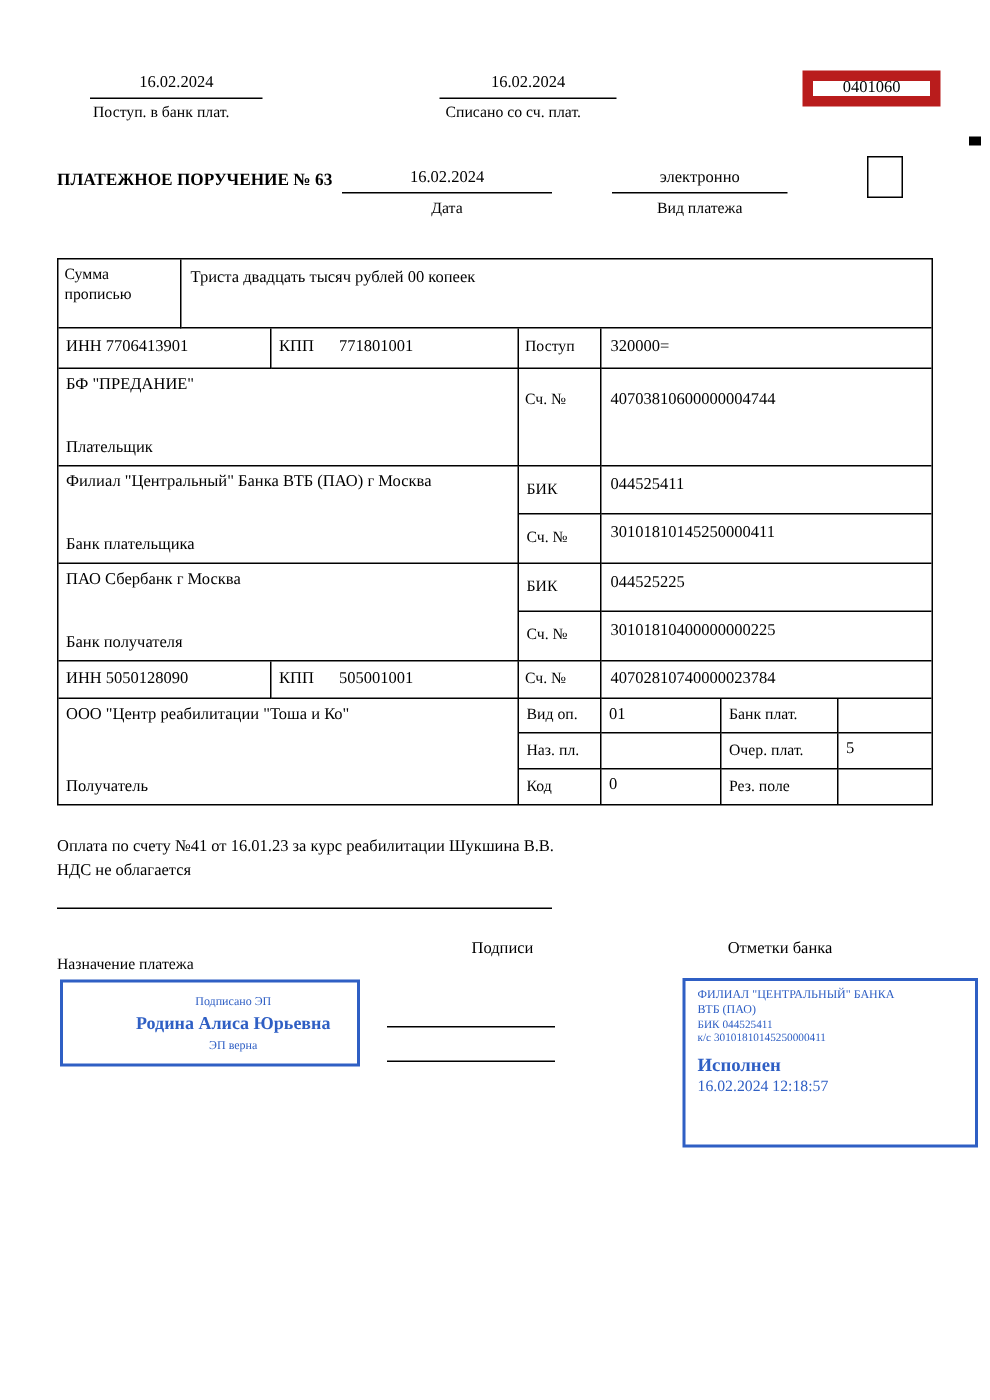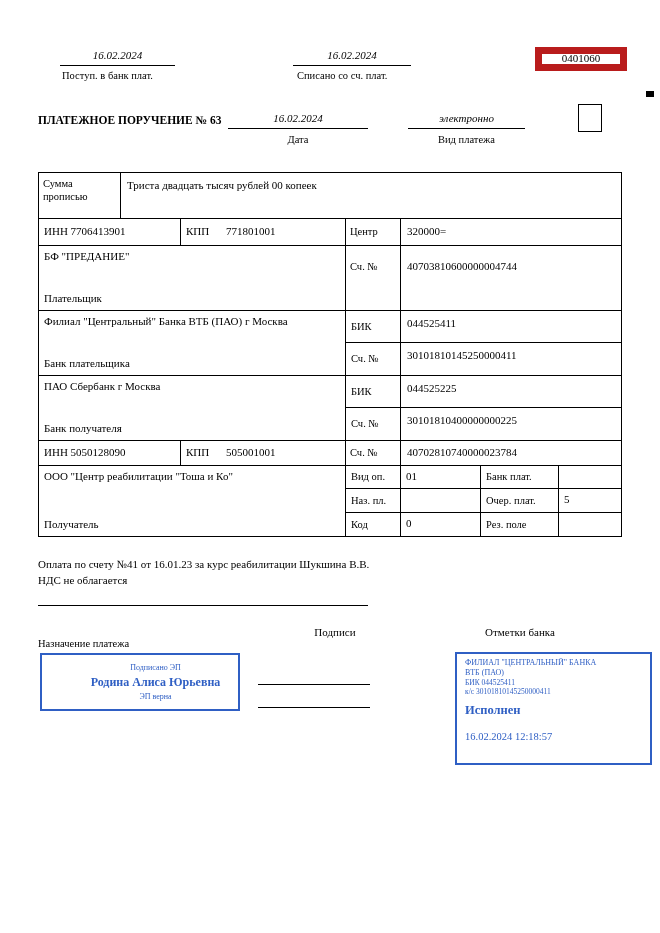--- a/index.html
+++ b/index.html
@@ -6,21 +6,21 @@
   html,body { background:#fff; }
   .page {
     position:relative; width:660px; height:933px; background:#fff;
     font-family:"Liberation Serif", serif; color:#000; font-size:11px; line-height:1.25;
     overflow:hidden;
   }
   .abs { position:absolute; }
   .bold { font-weight:bold; }
   .center { text-align:center; }
   .small { font-size:10.5px; }
-  .field-line { border-bottom:1px solid #000; text-align:center; font-size:11px; padding-bottom:2px;font-style:italic; }
+  .field-line { border-bottom:1px solid #000; text-align:center; font-size:11px; padding-bottom:2px; }
   .code-box { border:7px solid #b91c1c; display:flex; align-items:center; justify-content:center; font-size:11px; }
 
   .ptable { border:1px solid #000; }
   .cell { position:absolute; font-size:11px; overflow:hidden; }
   .br { border-right:1px solid #000; }
   .bb { border-bottom:1px solid #000; }
   .lbl { font-size:10.5px; padding:4px 4px 0; }
   .lbl-c { font-size:10.5px; display:flex; align-items:center; padding:0 5px; }
   .val-t { padding:6px 6px 0; }
   .two { display:flex; flex-direction:column; justify-content:space-between; padding:4px 5px; }
@@ -54,21 +54,21 @@
   <div class="abs ptable" style="left:38px;top:172px;width:584px;height:365px;">
 
     <div class="cell br bb lbl" style="left:0;top:0;width:82px;height:46px;">Сумма прописью</div>
     <div class="cell bb val-t" style="left:82px;top:0;right:0;height:46px;">Триста двадцать тысяч рублей 00 копеек</div>
 
     <div class="cell br bb" style="left:0;top:46px;width:142px;height:27px;padding:6px 5px 0;">ИНН 7706413901</div>
     <div class="cell br bb" style="left:142px;top:46px;width:165px;height:27px;padding:6px 5px 0;">
       <span>КПП</span>
       <span style="margin-left:14px;">771801001</span>
     </div>
-    <div class="cell br bb lbl" style="left:307px;top:46px;width:55px;height:27px;padding-top:6px;">Центр</div>
+    <div class="cell br bb lbl" style="left:307px;top:46px;width:55px;height:27px;padding-top:6px;">Поступ</div>
     <div class="cell bb" style="left:362px;top:46px;right:0;height:27px;padding:6px 6px 0;">320000=</div>
 
     <div class="cell br bb two" style="left:0;top:73px;width:307px;height:65px;">
       <span>БФ "ПРЕДАНИЕ"</span>
       <span>Плательщик</span>
     </div>
     <div class="cell br bb lbl" style="left:307px;top:73px;width:55px;height:65px;padding-top:14px;">Сч. №</div>
     <div class="cell bb" style="left:362px;top:73px;right:0;height:65px;padding:14px 6px 0;">40703810600000004744</div>
 
     <div class="cell br bb two" style="left:0;top:138px;width:307px;height:65px;">
@@ -134,16 +134,16 @@
 
   <div class="abs sig-line" style="left:258px;top:684px;width:112px;"></div>
   <div class="abs sig-line" style="left:258px;top:707px;width:112px;"></div>
 
   <div class="abs stamp" style="left:455px;top:652px;width:197px;height:113px;padding:4px 8px;">
     <div style="font-size:8px;">ФИЛИАЛ "ЦЕНТРАЛЬНЫЙ" БАНКА</div>
     <div style="font-size:8px;">ВТБ (ПАО)</div>
     <div style="font-size:7.5px;">БИК 044525411</div>
     <div style="font-size:7.5px;">к/с 30101810145250000411</div>
     <div class="bold" style="font-size:12.5px;margin-top:6px;">Исполнен</div>
-    <div style="font-size:10.5px;margin-top:12px;">16.02.2024 12:18:57</div>
+    <div style="font-size:10.5px;margin-top:0;">16.02.2024 12:18:57</div>
   </div>
 
 </div>
 
 </body></html>

